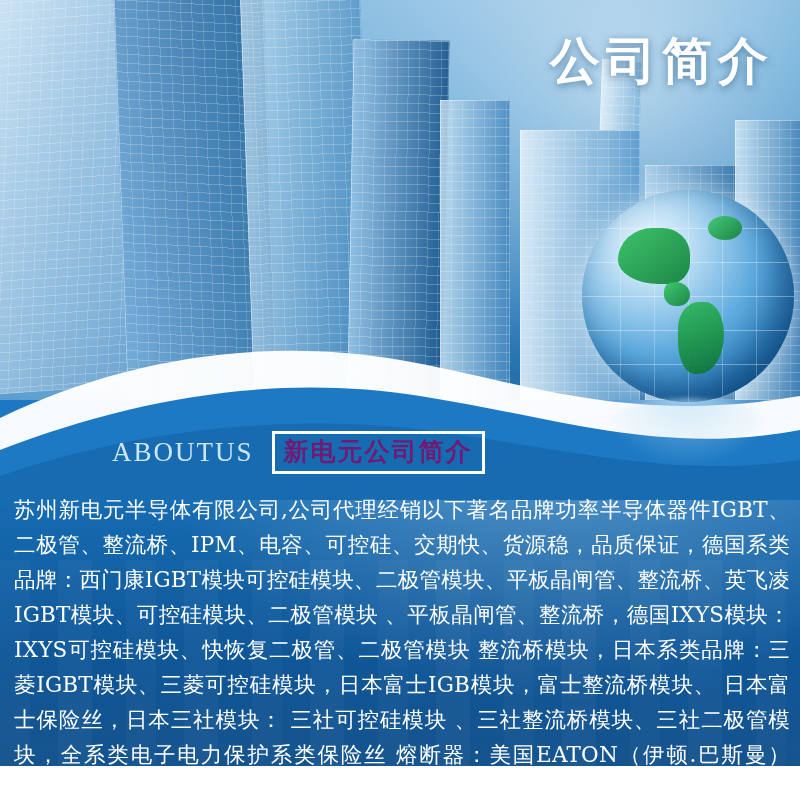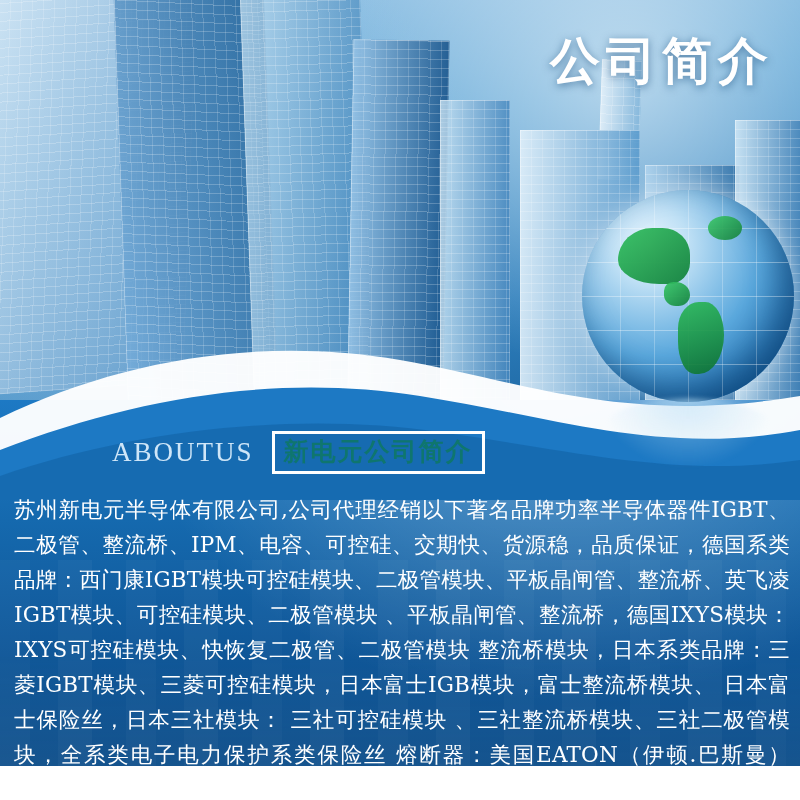--- a/index.html
+++ b/index.html
@@ -177,21 +177,21 @@
   .about-en {
     color: #cfe6f8;
     font-size: 27px;
     letter-spacing: 2px;
     font-family: "Liberation Serif", serif;
   }
   .about-badge {
     position: relative;
     margin-left: 18px;
     padding: 4px 12px 6px 12px;
-    color: #0f766e;
+    color: #701a75;
     font-size: 25px;
     font-weight: bold;
     letter-spacing: 2px;
     font-family: "DejaVu Sans", "Liberation Sans", sans-serif;
   }
   .about-badge::before {
     content: "";
     position: absolute;
     left: 0; top: 0;
     width: 100%; height: 3px;

